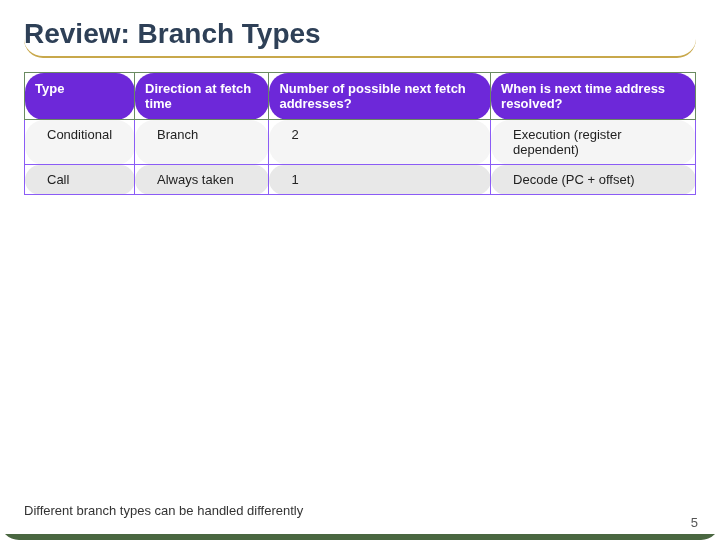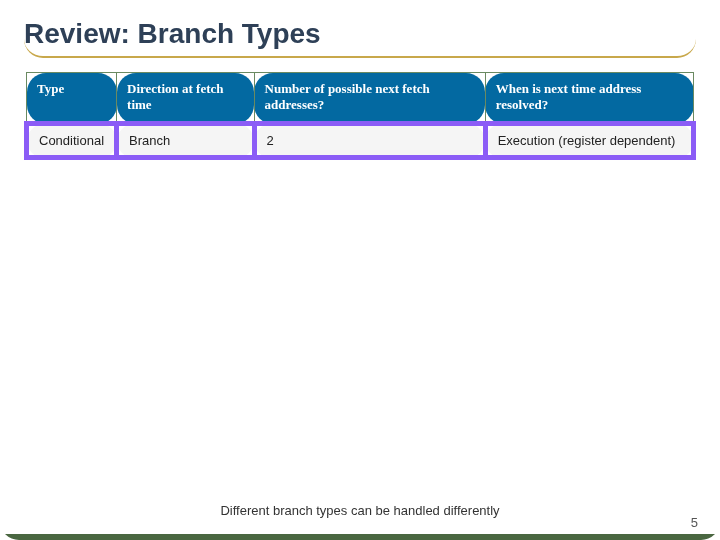--- a/index.html
+++ b/index.html
@@ -35,49 +35,47 @@
       flex-direction: column;
     }
 
     table {
       width: 100%;
       border-collapse: collapse;
       font-size: 13px;
     }
 
     thead tr {
-      background: #0369a1;
+      background: #6d28d9;
       color: #fff;
-      font-family: Liberation Serif, serif;
     }
 
     thead th {
       padding: 8px 10px;
       text-align: left;
       font-weight: bold;
       vertical-align: top;
       border: 1px solid #6a8a61;
     }
 
     tbody tr:nth-child(odd) {
       background: #f5f5f5;
     }
     tbody tr:nth-child(even) {
       background: #e8e8e8;
     }
 
     tbody td {
-      padding: 7px 10px;
-      border: 5px solid #8b5cf6;
+      padding: 7px 22px;
+      border: 1px solid #8b5cf6;
       vertical-align: top;
       color: #222;
     }
 
     .footnote {
-      text-align: center;
       font-size: 13px;
       color: #333;
       margin-top: 12px;
       margin-bottom: 8px;
     }
 
     .page-number {
       position: absolute;
       bottom: 10px;
       right: 22px;
@@ -110,20 +108,26 @@
           <th>When is next time address resolved?</th>
         </tr>
       </thead>
       <tbody id="table-body">
       <tr>
             <td>Conditional</td>
             <td>Branch</td>
             <td>2</td>
             <td>Execution (register dependent)</td>
           </tr>
+          <tr>
+            <td>Call</td>
+            <td>Always taken</td>
+            <td>1</td>
+            <td>Decode (PC + offset)</td>
+          </tr>
         </tbody>
     </table>
   </div>
 
   <div class="footnote">Different branch types can be handled differently</div>
 </div>
 
 <div class="page-number">5</div>
 <div class="bottom-bar"></div>
 

